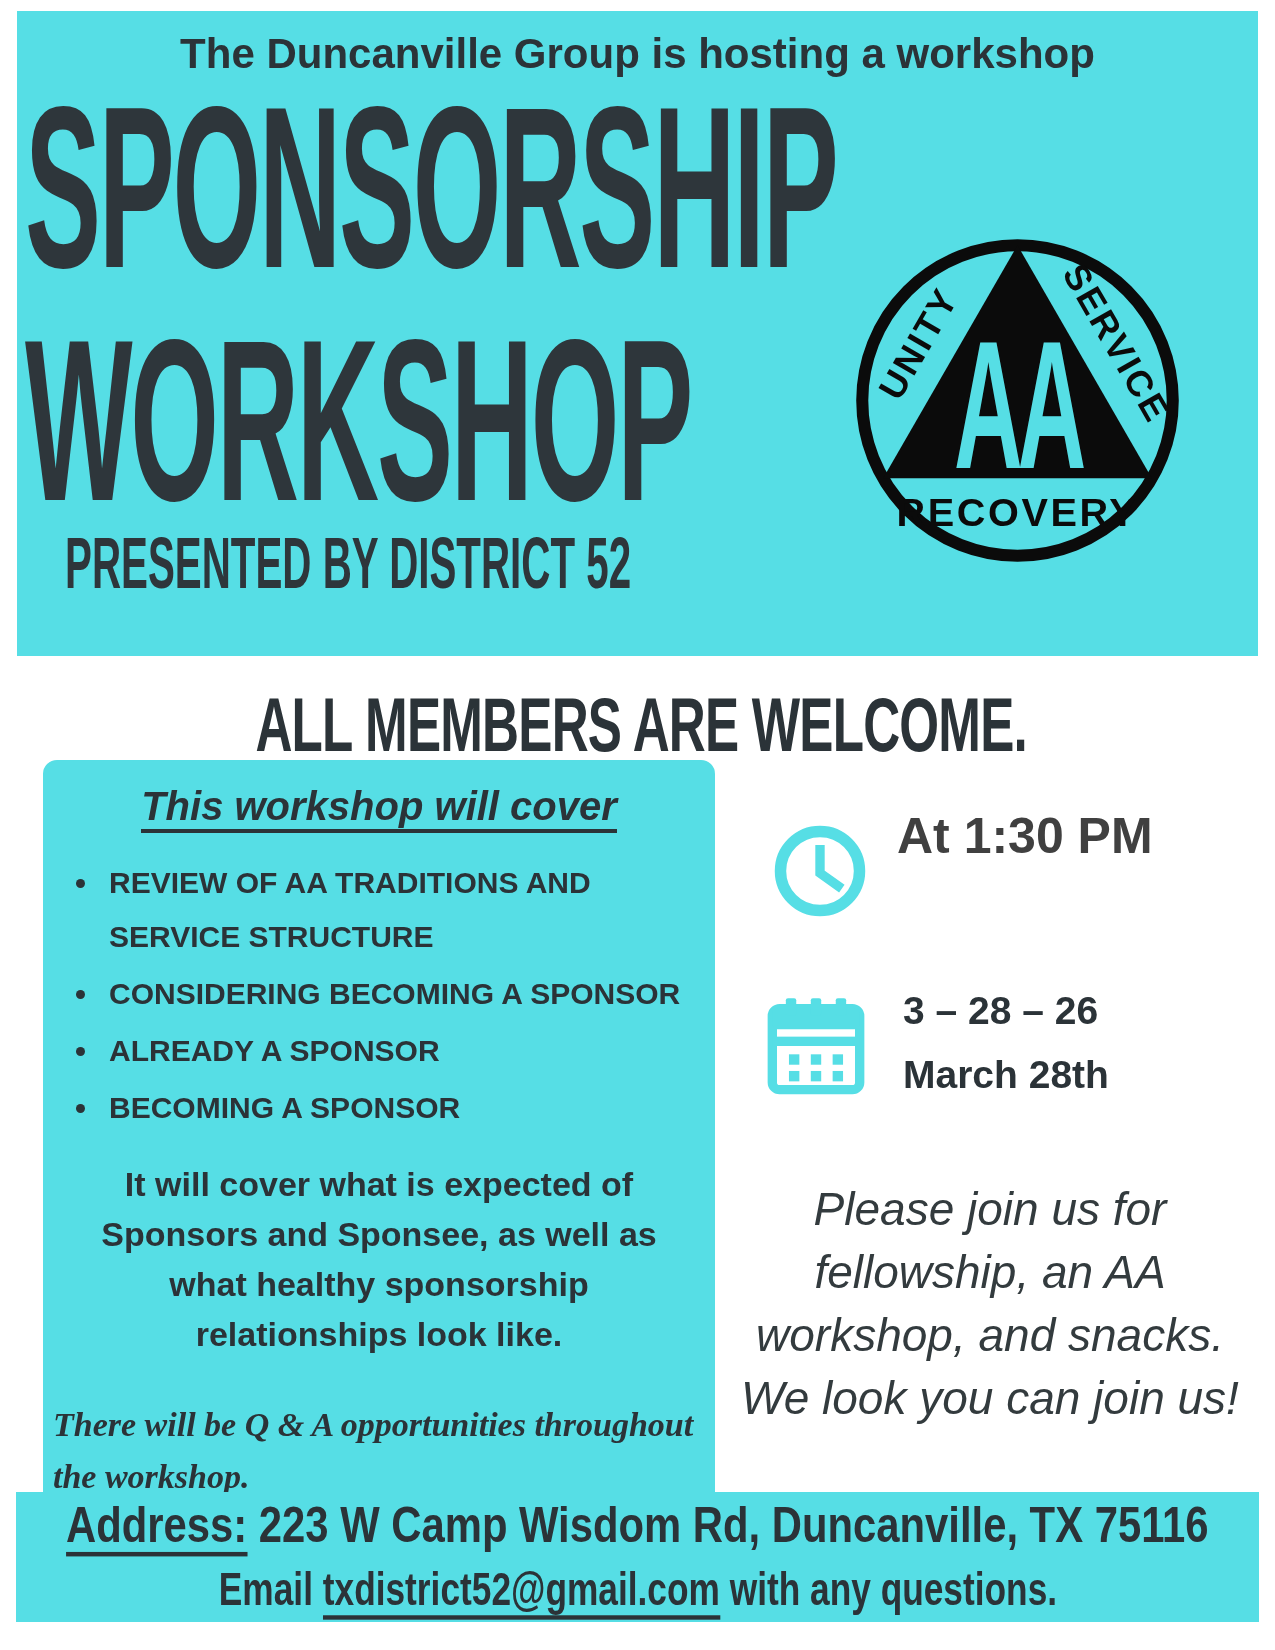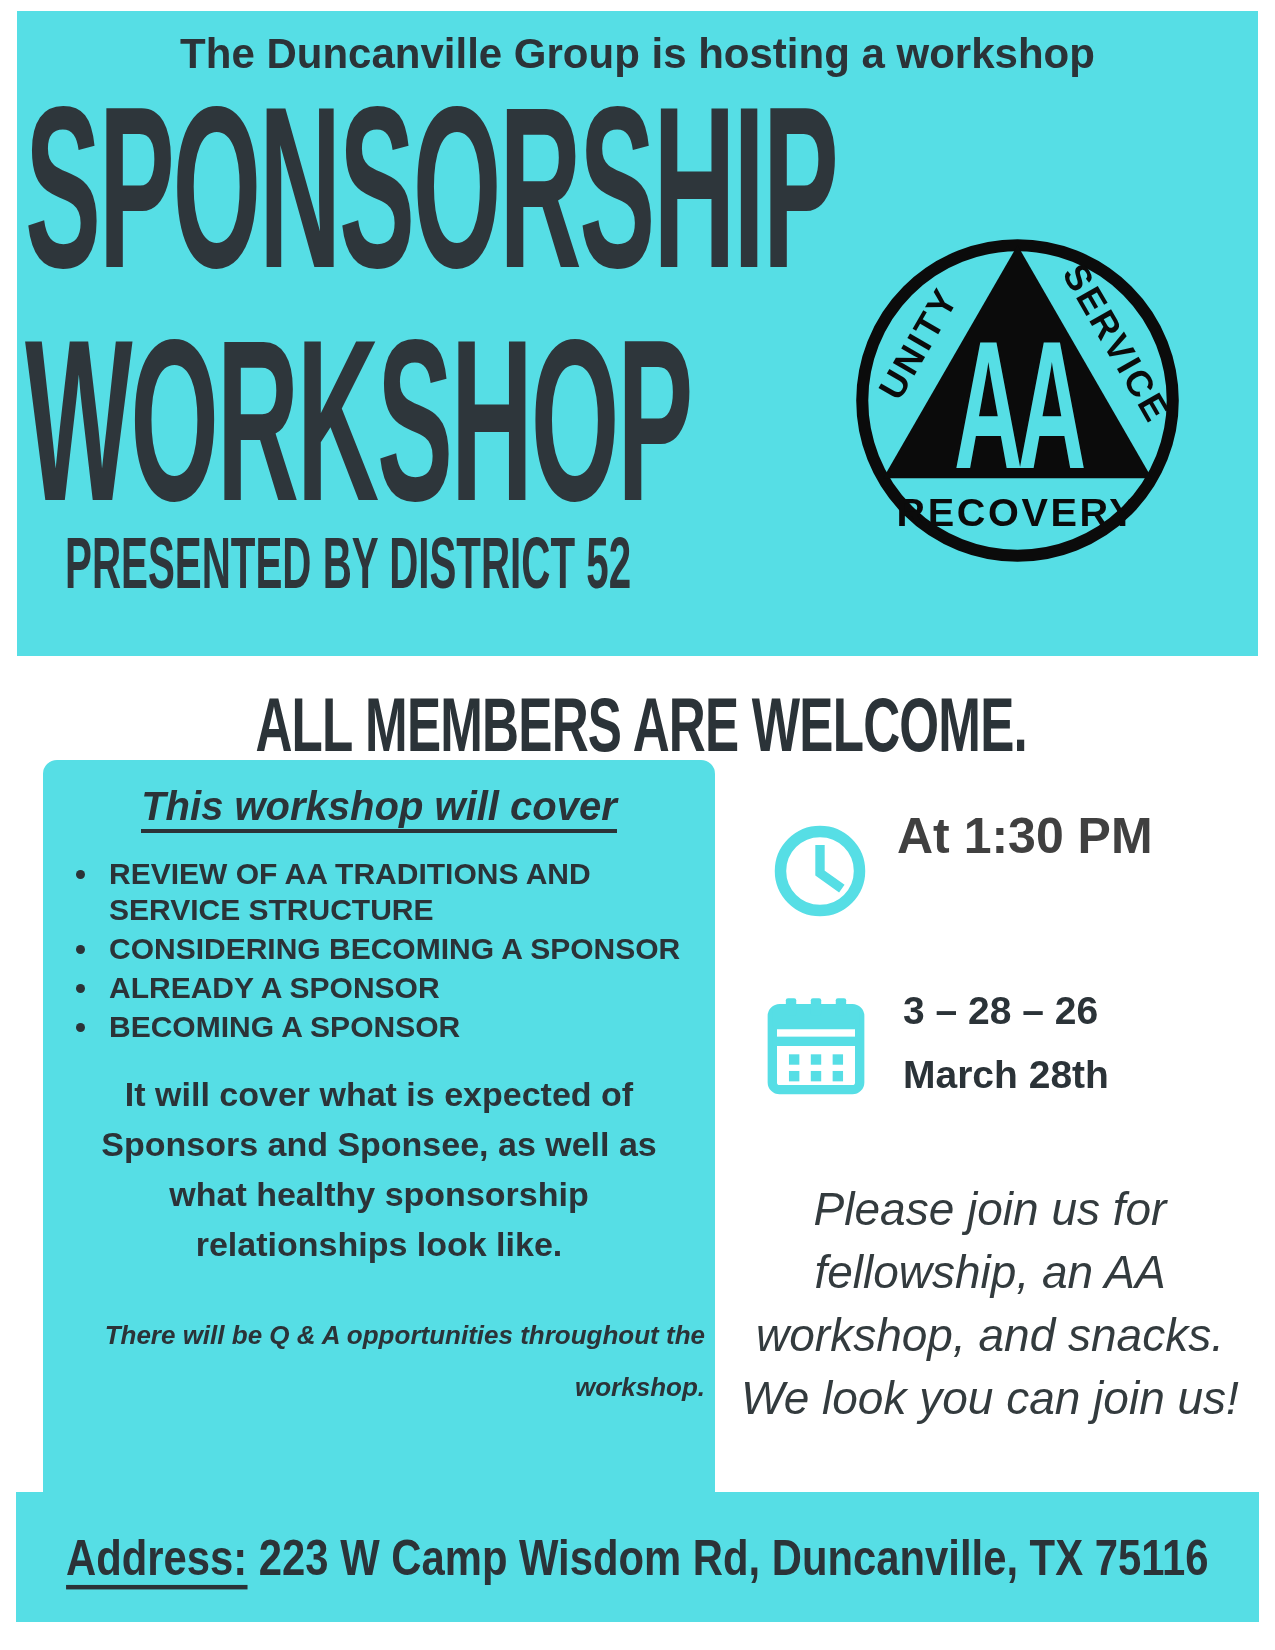--- a/index.html
+++ b/index.html
@@ -37,30 +37,30 @@
   .covers-box{
     position:absolute;left:43px;top:760px;width:672px;height:811px;
     background:#56DEE5;border-radius:14px;box-sizing:border-box;padding-top:22px;
   }
   .covers-heading{
     text-align:center;font-size:40px;font-weight:bold;font-style:italic;line-height:1.2;
   }
   .covers-heading span{border-bottom:4px solid #2B3338;padding-bottom:1px;}
   .covers-list{
     margin:26px 0 0 0;padding:0 24px 0 58px;list-style:disc outside;
-    font-size:30px;font-weight:bold;line-height:36px;
+    font-size:30px;font-weight:bold;line-height:54px;
   }
   .covers-list li{margin:0 0 3px 0;padding-left:8px;}
   .covers-paragraph{
     width:600px;margin:24px auto 15px auto;text-align:center;
     font-size:34px;font-weight:bold;line-height:50px;
   }
   .covers-qa{
-    margin:40px 10px 0 10px;text-align:right;
-    font-size:26px;font-weight:bold;font-style:italic;line-height:52px;
+    margin:40px 10px 0 10px;text-align:left;
+    font-size:34px;font-weight:bold;font-style:italic;line-height:52px;font-family:Liberation Serif, serif;
   }
   
   .clock-icon{position:absolute;left:768px;top:819px;width:104px;height:104px;}
   .time-text{
     position:absolute;left:897px;top:804px;font-size:50px;font-weight:bold;line-height:64px;
     white-space:nowrap;color:#404040;
   }
   .calendar-icon{position:absolute;left:764px;top:994px;width:104px;height:104px;}
   .date-text{
     position:absolute;left:903px;top:979px;font-size:39px;font-weight:bold;line-height:64px;
@@ -151,15 +151,20 @@
   </div>
 
   <div class="invitation">Please join us for fellowship, an AA workshop, and snacks. We look you can join us!</div>
 
   <div class="footer-bar">
     <div class="footer-line l1">
       <span class="scale-wrap">
         <span class="u">Address:</span><span> 223 W Camp Wisdom Rd, Duncanville, TX 75116</span>
       </span>
     </div>
+    <div class="footer-line l2">
+      <span class="scale-wrap">
+        <span>Email </span><span class="u">txdistrict52@gmail.com</span><span> with any questions.</span>
+      </span>
+    </div>
   </div>
 
 </div>
 
 </body></html>

